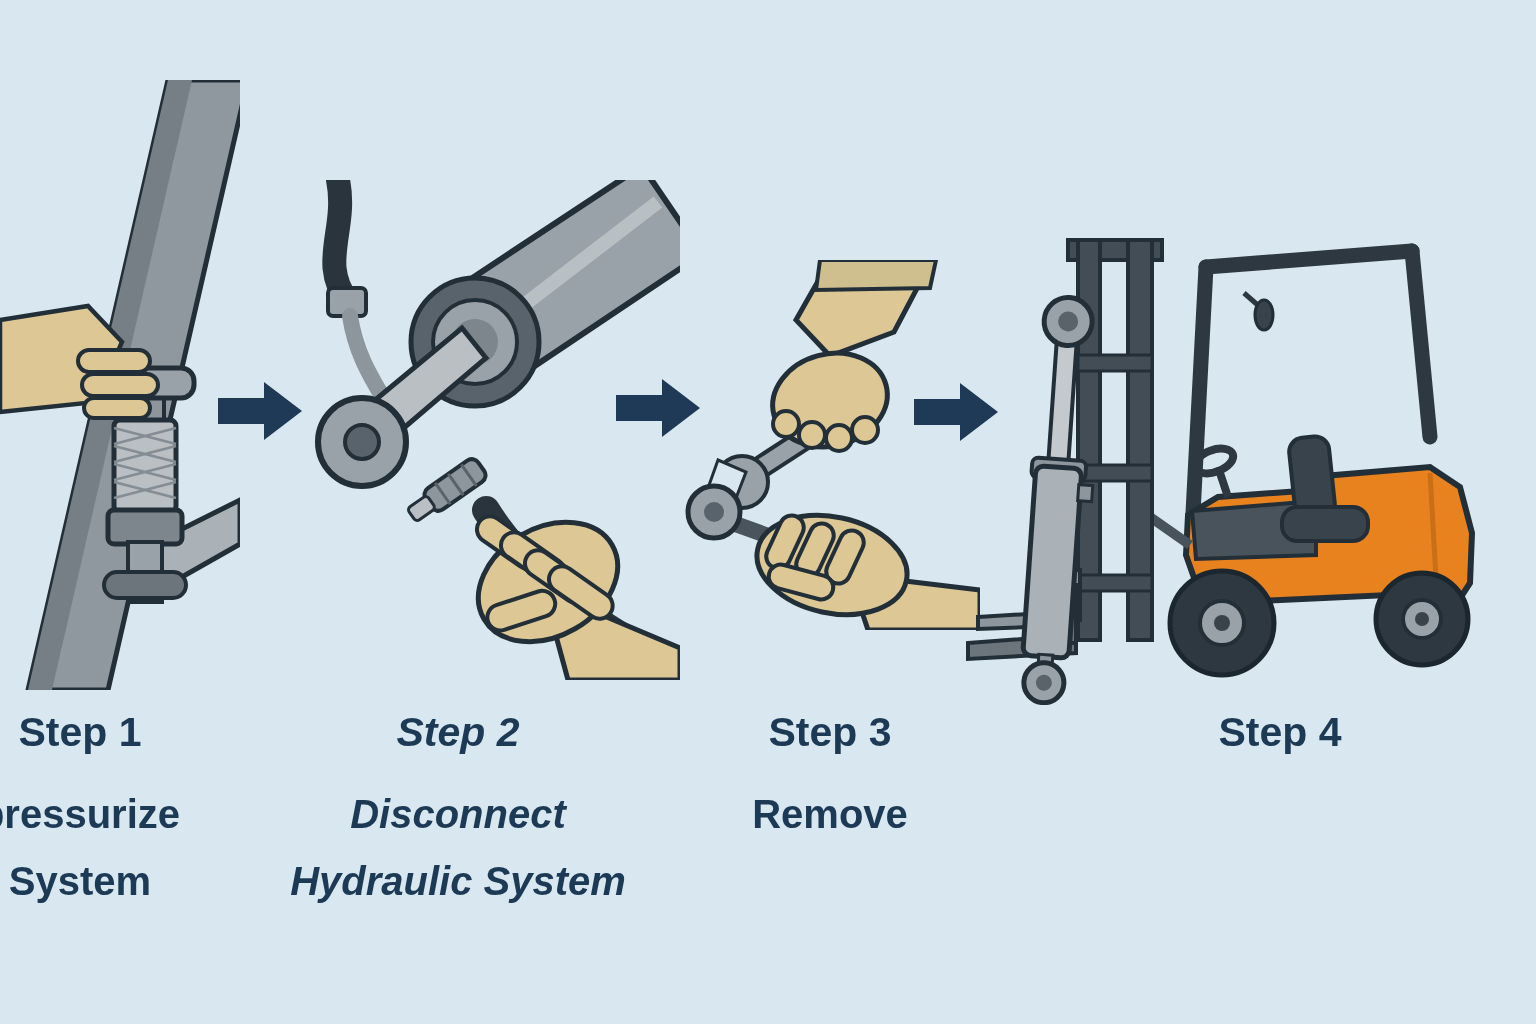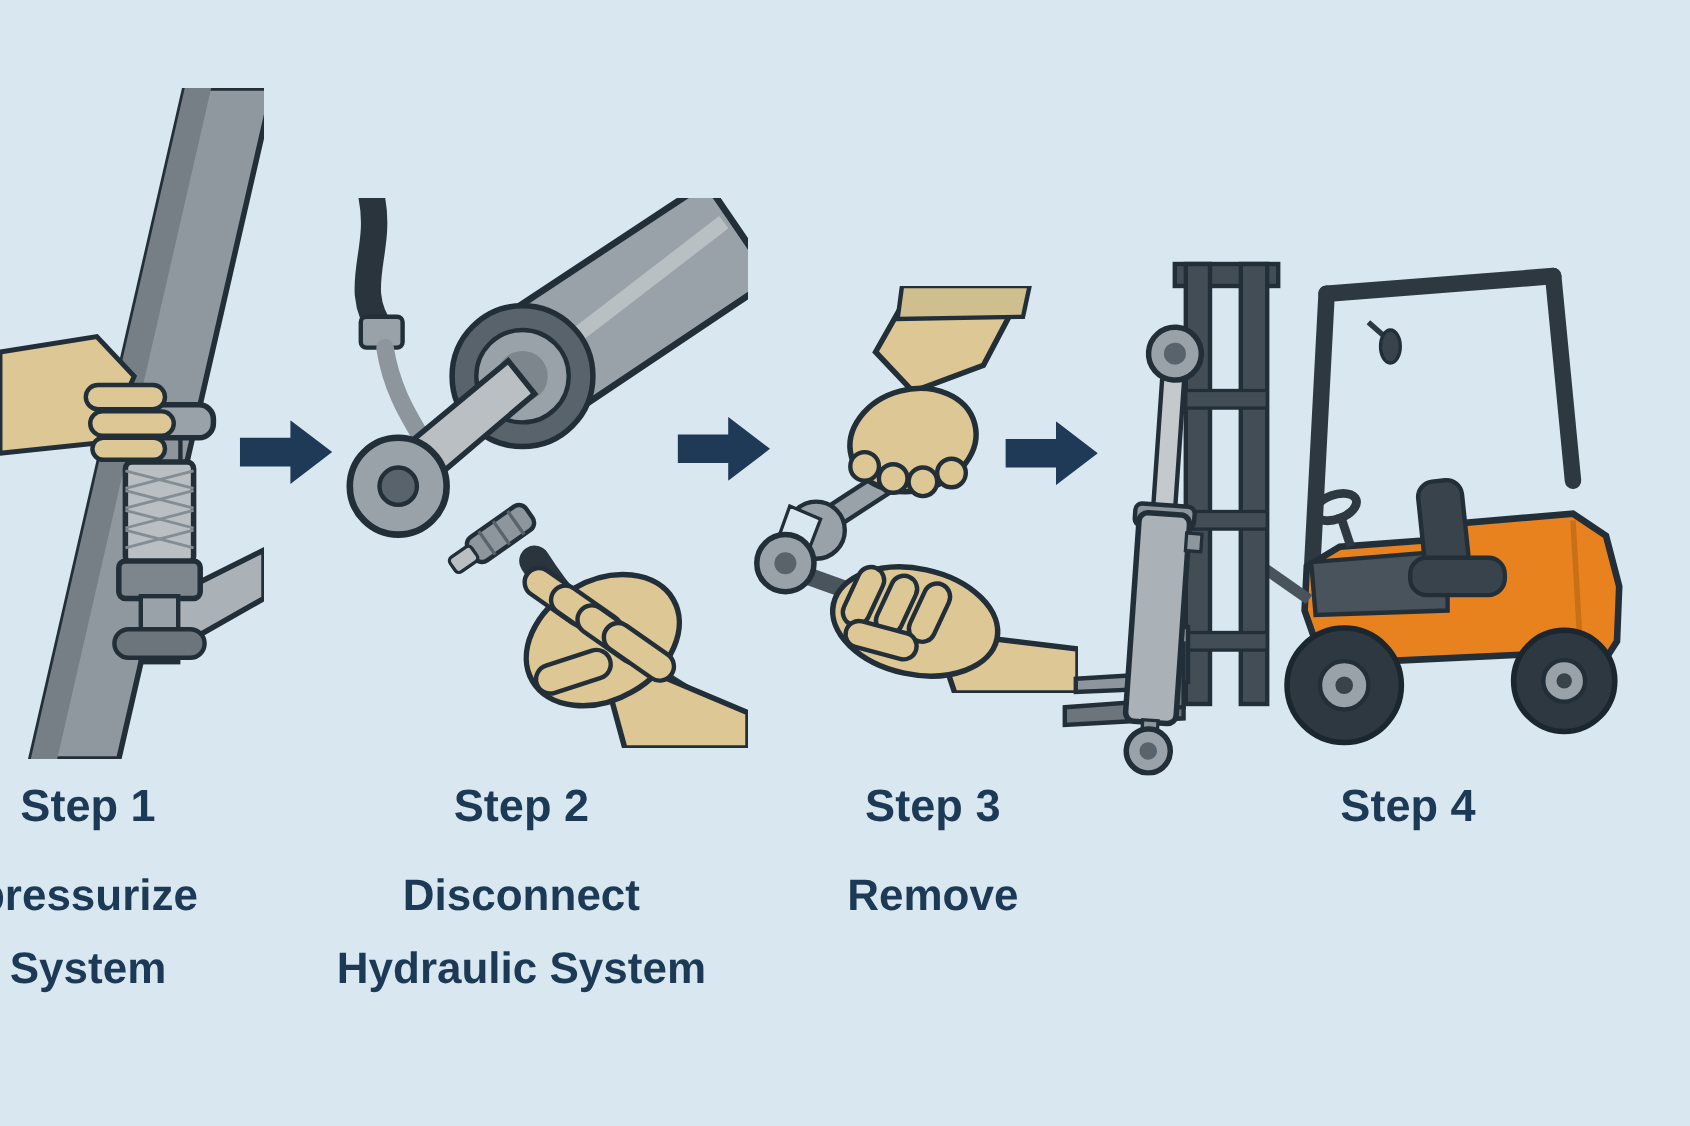--- a/index.html
+++ b/index.html
@@ -16,22 +16,22 @@
   .step-label{
     position:absolute;
     top:712px;
     text-align:center;
     color:#1c3a55;
     font-weight:700;
   }
   .step-num{font-size:41px;line-height:1;margin-bottom:28px;}
   .step-line{font-size:40px;line-height:1.67;}
   .sl1{left:-75px;width:310px;}
-  .sl2{left:284px;width:380px;}
-  .sl3{left:663px;width:370px;}
+  .sl2{left:268px;width:380px;font-style:italic;}
+  .sl3{left:645px;width:370px;}
   .sl4{left:1090px;width:380px;}
 </style>
 </head>
 <body>
 
 <div class="stage">
 
   <svg class="illus" style="left:0;top:80px" width="240" height="610" viewBox="0 0 240 610">
     <g>
       <polygon points="168,0 248,0 108,610 28,610" fill="#8f989e" stroke="#232f38" stroke-width="5"></polygon>

